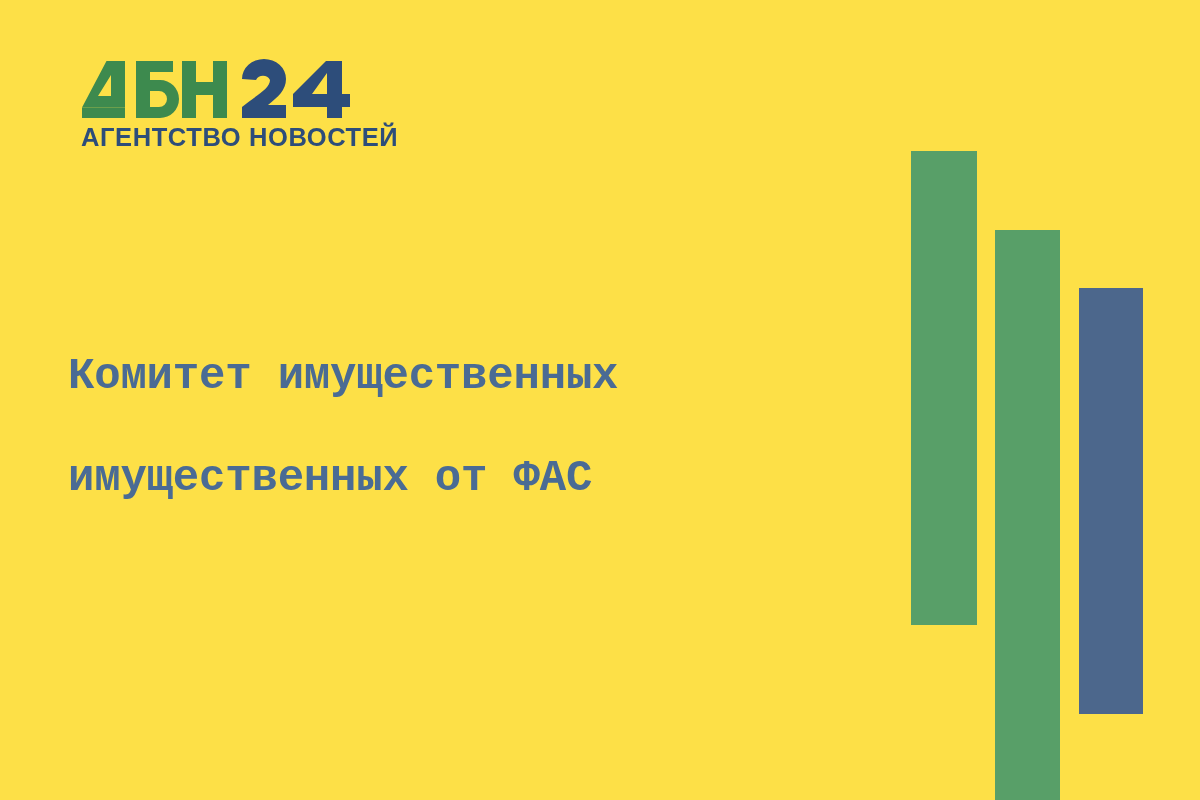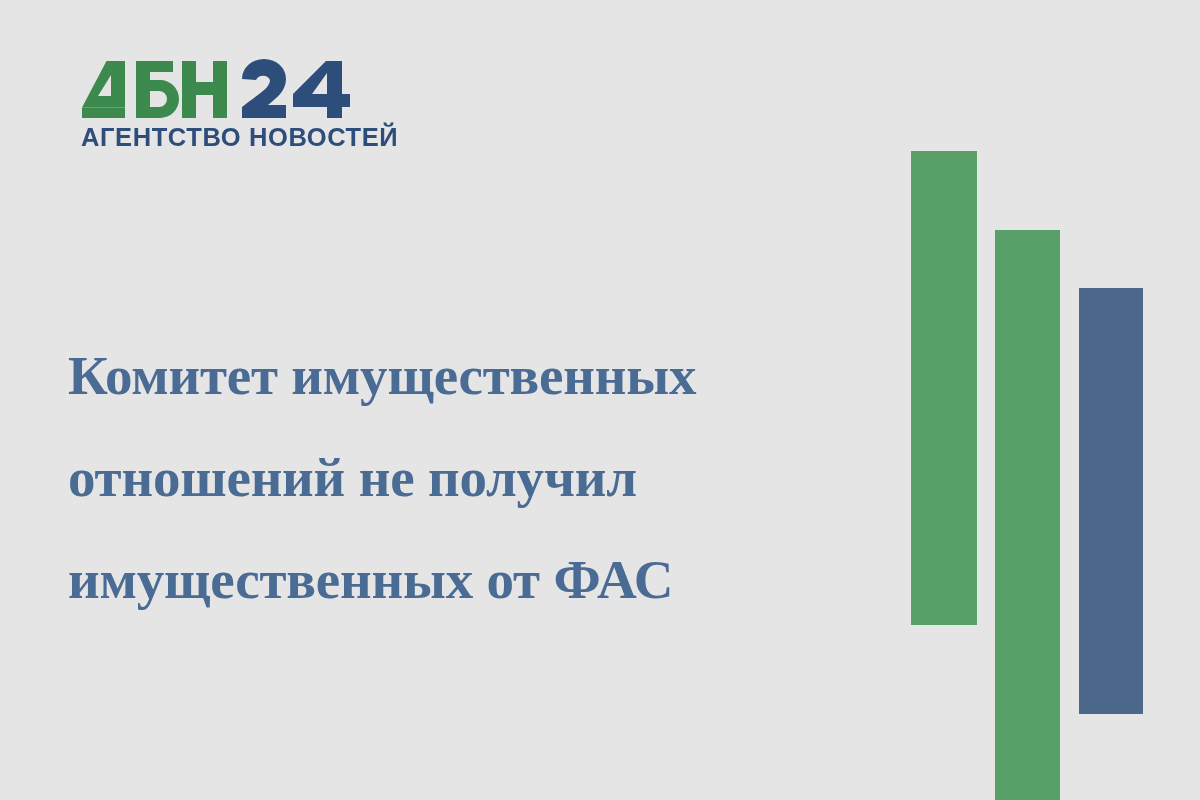--- a/index.html
+++ b/index.html
@@ -74,33 +74,33 @@
   }
 
   
   #headline {
     position: absolute;
     left: 68px;
     top: 325px;
     width: 810px;
   }
   .headline-line {
-    font-family: Liberation Serif, serif;
-    font-size: 55px;
+    font-family: Liberation Mono, monospace;
+    font-size: 44px;
     font-weight: 700;
     line-height: 102px;
     color: #4a6b94;
     white-space: nowrap;
     letter-spacing: -0.2px;
   }
 </style>
 </head>
 <body>
 
-<div id="canvas" style="background: #e5e5e5;">
+<div id="canvas" style="background: #fde047;">
 
   <div id="decoration">
     <div class="bar" id="bar-1" style="background: rgb(88, 159, 104);"></div>
     <div class="bar" id="bar-2" style="background: rgb(88, 159, 104);"></div>
     <div class="bar" id="bar-3" style="background: rgb(76, 103, 140);"></div>
   </div>
 
   <div id="logo">
     <svg id="logo-wordmark" viewBox="0 0 290 62" aria-hidden="true">
 
@@ -116,17 +116,16 @@
 
       <path d="M162 21 A22 20 0 0 1 206 21 C206 32 198 39 188 47 L206 47 L206 60 L162 60 L162 49 C175 38 190 31 190 22 A8 8 0 0 0 176 22 Z" fill="#2d4d7a"></path>
 
       <path d="M246 3 L262 3 L262 36 L270 36 L270 49 L262 49 L262 60 L247 60 L247 49 L213 49 L213 36 Z M247 36 L247 15 L232 36 Z" fill="#2d4d7a" fill-rule="evenodd"></path>
     </svg>
     <div id="logo-tagline" style="color: rgb(45, 77, 122);">АГЕНТСТВО НОВОСТЕЙ</div>
   </div>
 
   <div id="headline">
     <div class="headline-line" style="color: rgb(74, 107, 148);">Комитет имущественных</div>
-    <div class="headline-line" style="color: rgb(74, 107, 148);">отношений не получил</div>
     <div class="headline-line" style="color: rgb(74, 107, 148);">имущественных от ФАС</div>
   </div>
 
 </div>
 
 </body></html>

